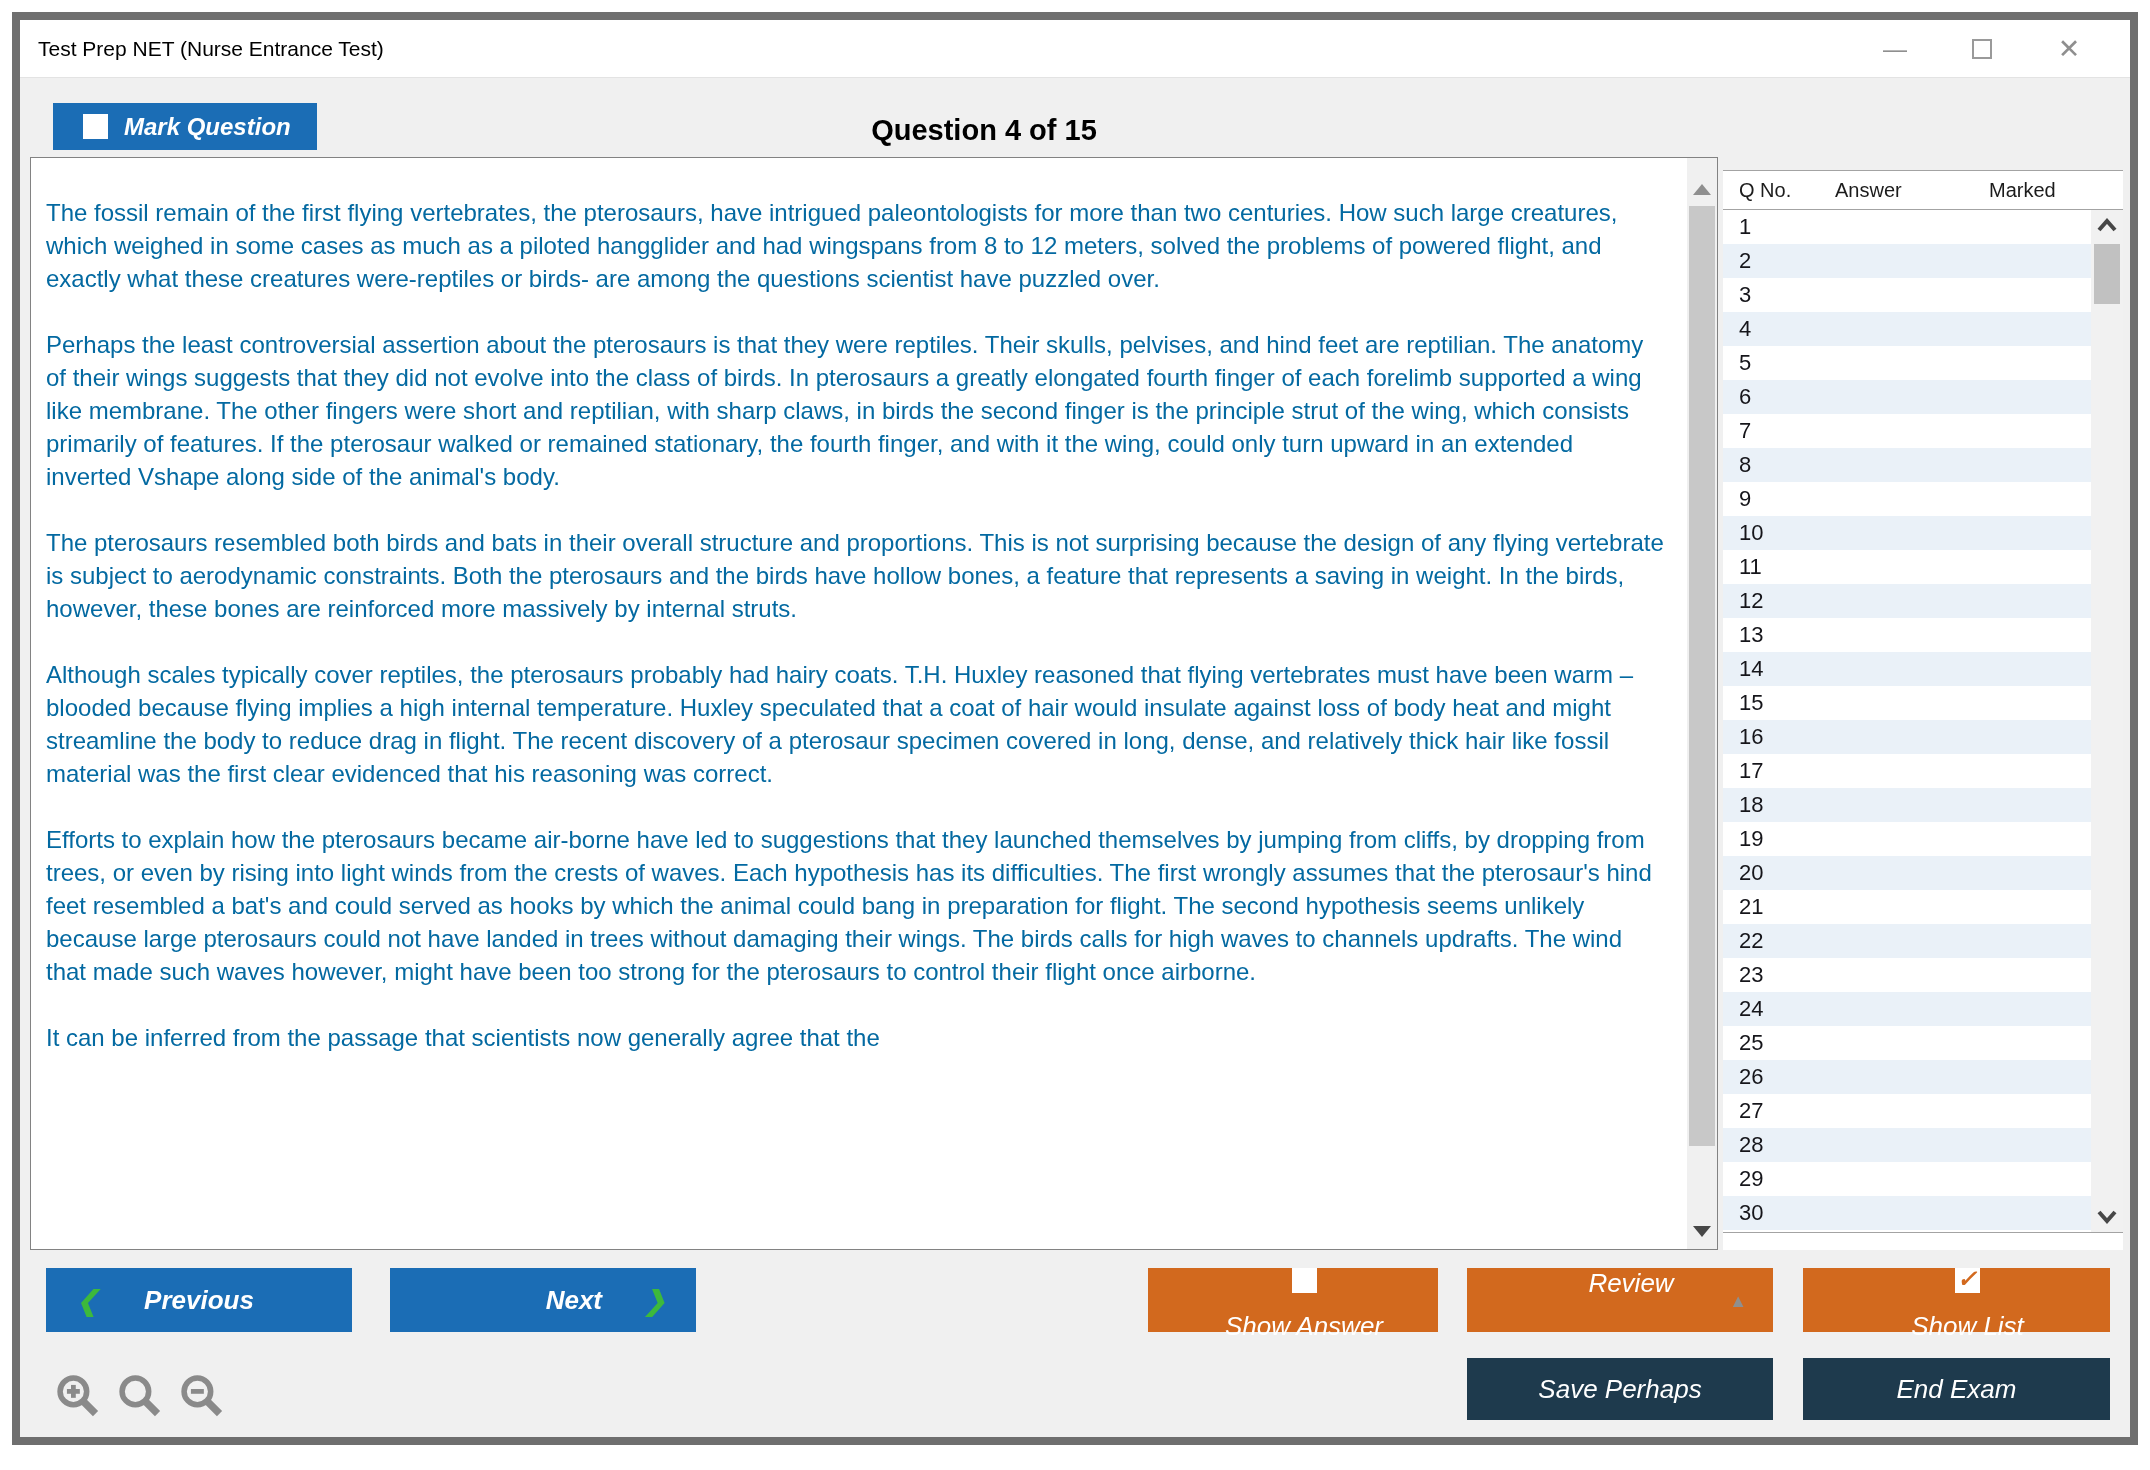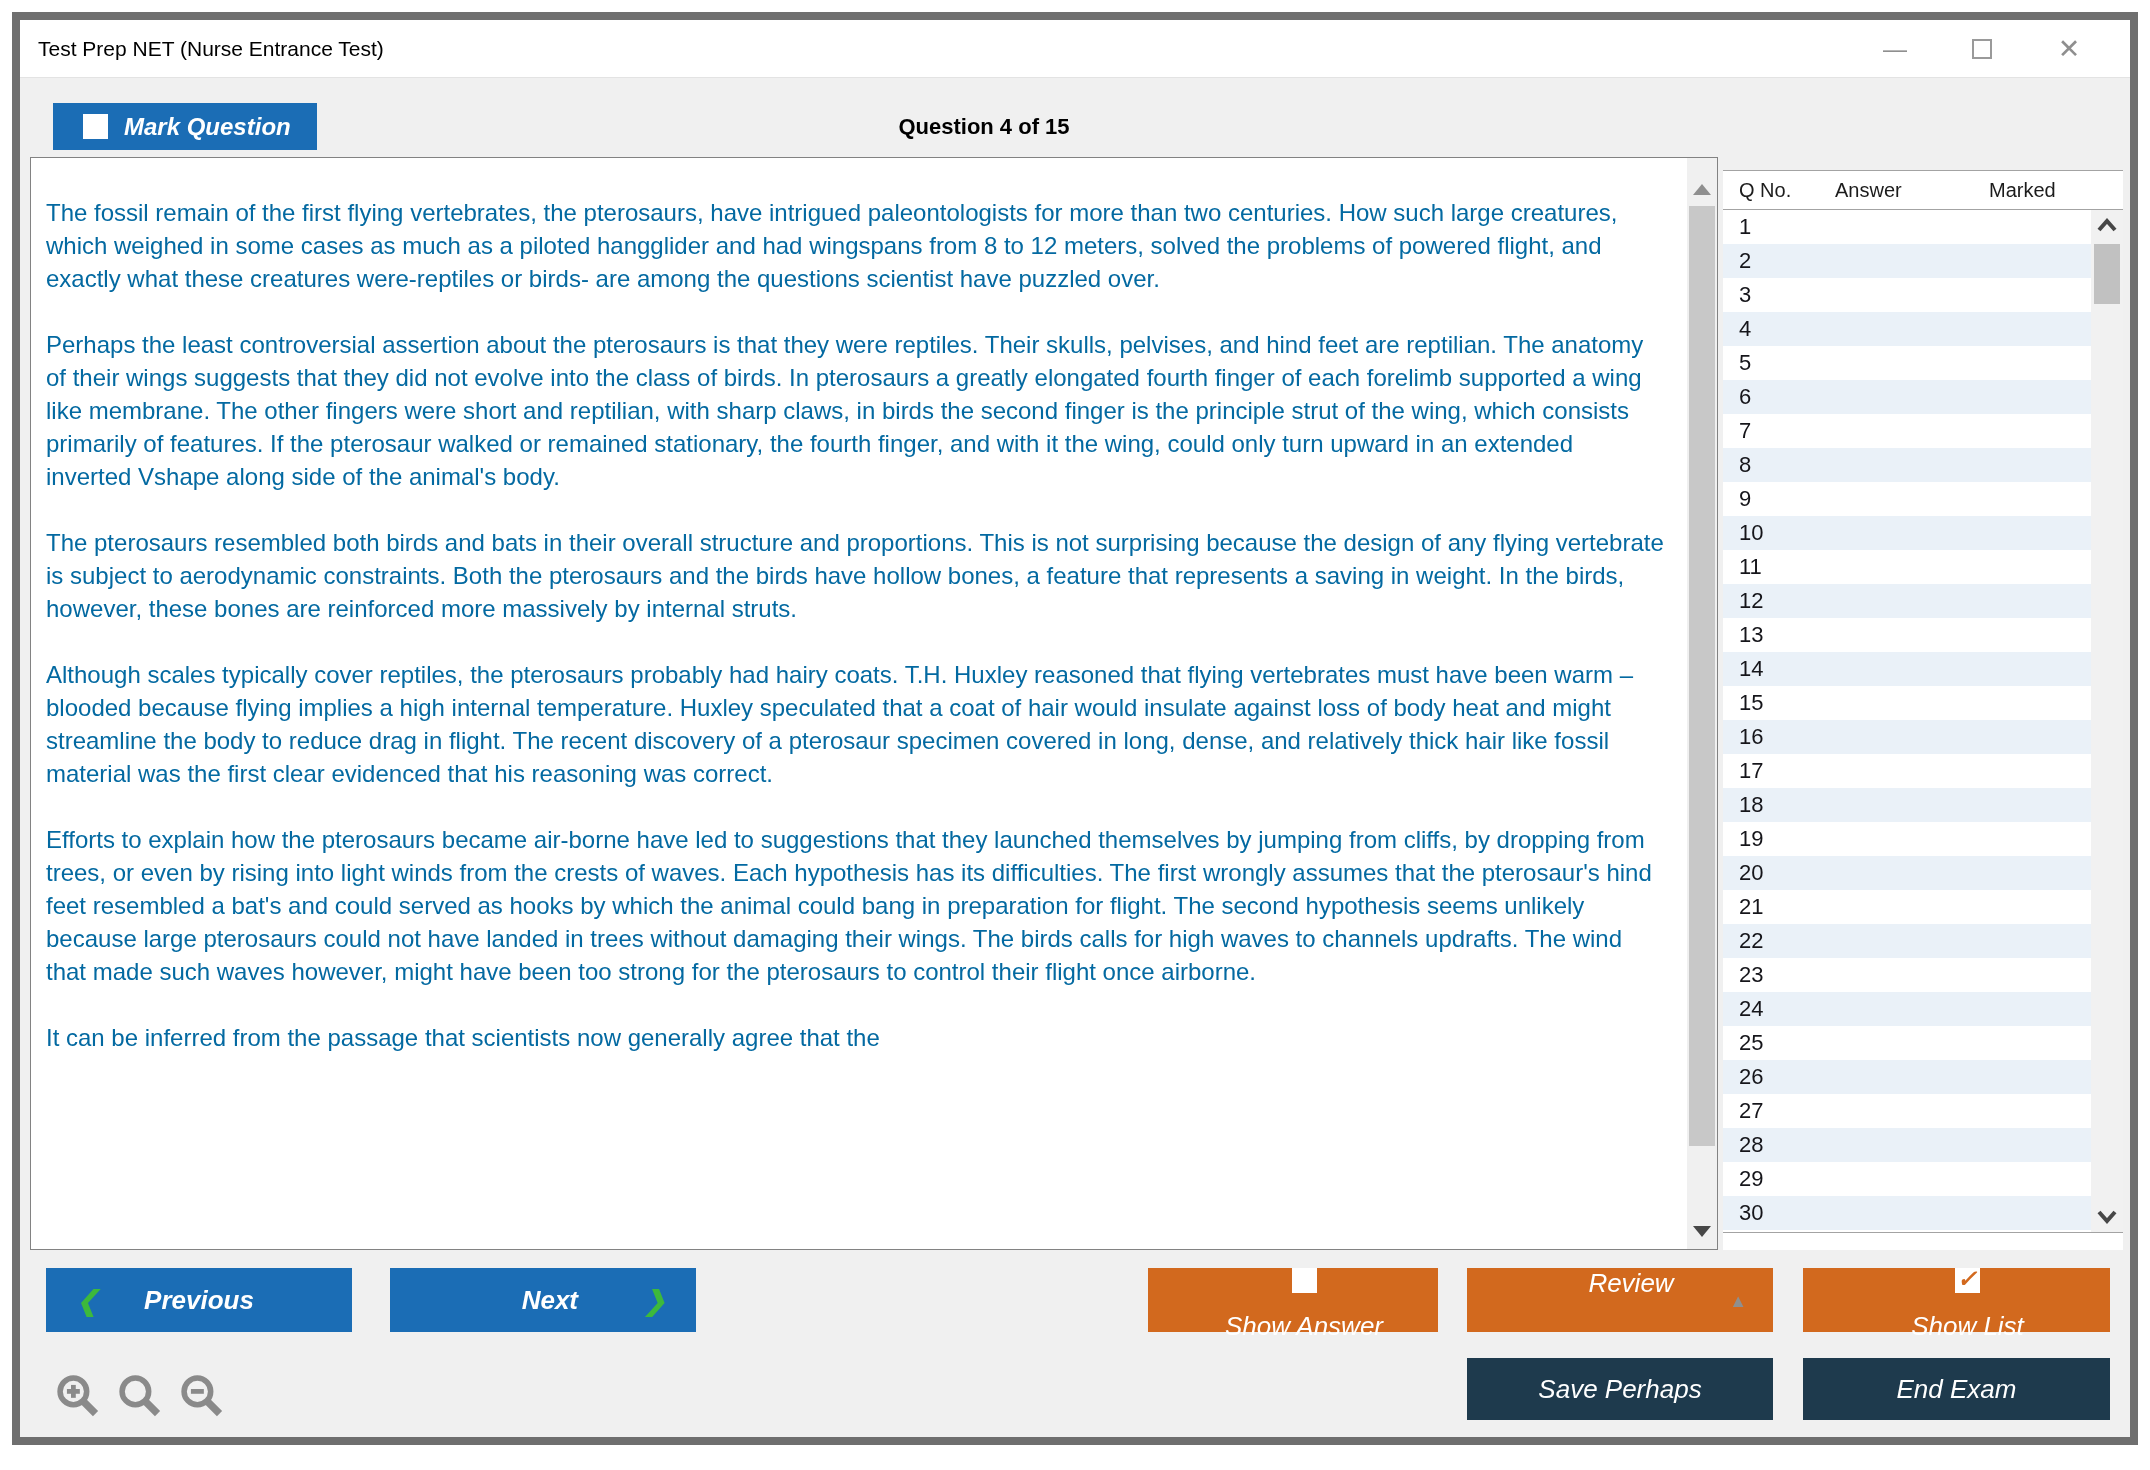--- a/index.html
+++ b/index.html
@@ -30,21 +30,21 @@
   .ctl-close { font-size:27px; width:26px; }
   
   .btn { border:none; cursor:pointer;font-style:italic; }
   .mark-btn {
     position:absolute; left:33px; top:83px; width:264px; height:47px;
     background:#1b6db5; color:#fff; font-weight:bold; font-size:24px;
     display:flex; align-items:center; padding-left:30px; gap:16px;
   }
   .q-title {
     position:absolute; left:0; top:94px; width:1928px;
-    text-align:center; font-size:22px; font-weight:bold; color:#000;
+    text-align:center; font-size:29px; font-weight:bold; color:#000;
   }
   .checkbox { width:25px; height:25px; background:#fff; position:relative; flex:0 0 auto; }
   .checkbox.checked::after {
     content:"✓"; position:absolute; left:2px; top:-3px;
     color:#d2691e; font-size:24px; font-weight:bold;
   }
   
   .passage-panel {
     position:absolute; left:10px; top:137px; width:1688px; height:1093px;
     background:#ffffff; border:1px solid #828282; display:flex;
@@ -314,21 +314,21 @@
             <polyline points="2,2 10,11 18,2"></polyline>
           </svg>
       </div>
     </div>
   </div>
 
   <button class="btn nav-btn" style="left:26px;">
     <span class="chevron" style="left:30px;">❮</span>
     <span>Previous</span>
   </button>
-  <button class="btn nav-btn" style="left:370px; justify-content:flex-end; padding-right:118px;">
+  <button class="btn nav-btn" style="left:370px; justify-content:flex-end; padding-right:94px;">
     <span>Next</span>
     <span class="chevron" style="right:30px;">❯</span>
   </button>
   <style>.nav-btn{top:1248px;}</style>
 
   <button class="btn orange-btn" style="left:1128px; width:290px;">
     <span class="checkbox"></span>
     <span>Show Answer</span>
   </button>
   <button class="btn orange-btn" style="left:1447px; width:306px;">

